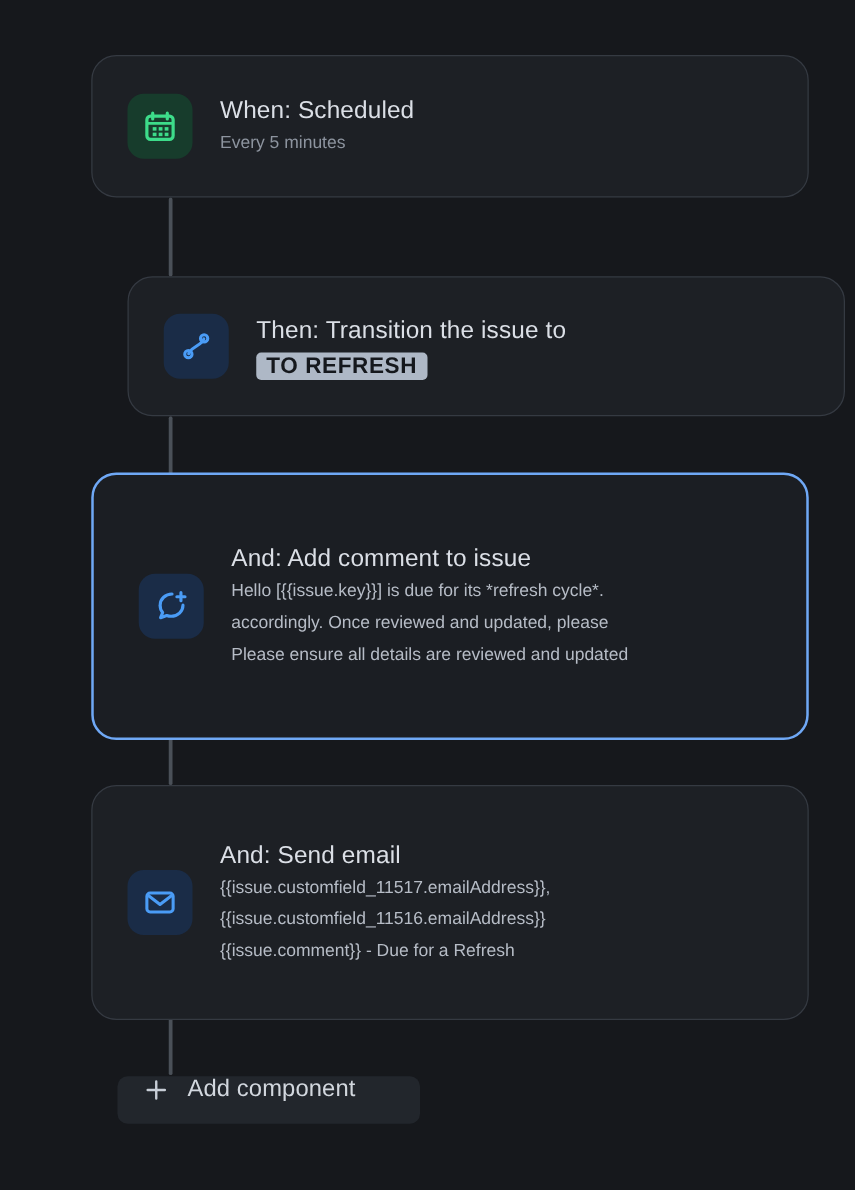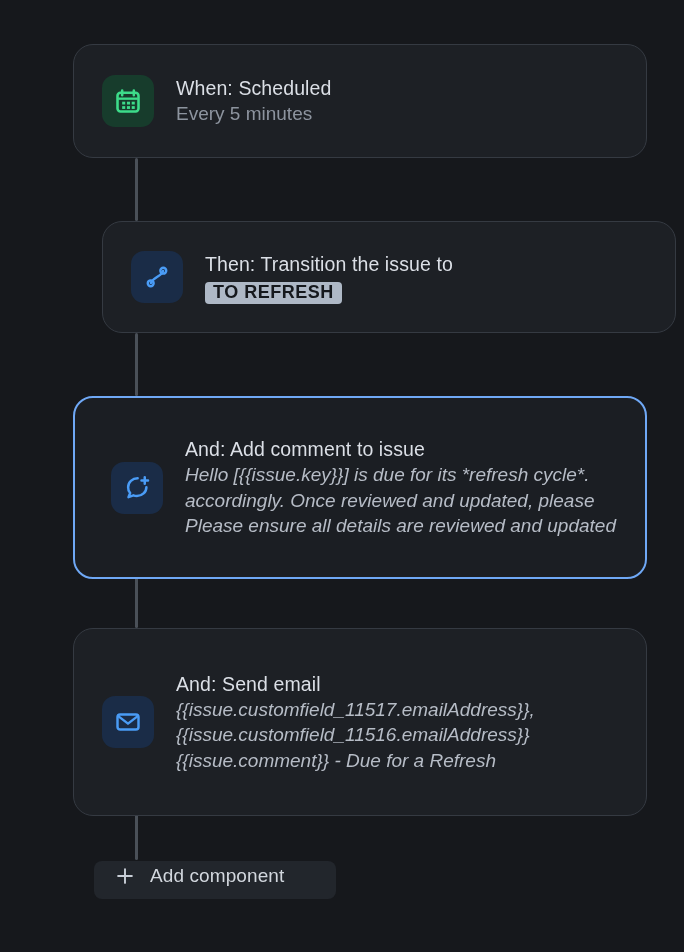--- a/index.html
+++ b/index.html
@@ -70,26 +70,26 @@
 
   .card-title {
     font-size: 19.5px;
     color: #dbdfe6;
     line-height: 26px;
     letter-spacing: 0.1px;
     white-space: nowrap;
   }
 
   .card-sub {
-    font-size: 19px;
+    font-size: 14px;
     color: #8d949f;
     line-height: 25.5px;
     white-space: nowrap;
   }
-  .card-sub.bright { color: #b6bcc6; font-style: italic; }
+  .card-sub.bright { color: #b6bcc6; }
 
   .badge {
     display: inline-block;
     background: #aeb8c6;
     color: #15181d;
     font-size: 18px;
     font-weight: bold;
     letter-spacing: 0.5px;
     padding: 3px 8px 4px 8px;
     border-radius: 4px;
@@ -102,22 +102,22 @@
   .add-btn {
     position: absolute;
     left: 94px;
     width: 242px;
     height: 38px;
     box-sizing: border-box;
     background: #22262c;
     border: none;
     border-radius: 8px;
     display: flex;
-    align-items: flex-start;
-    padding: 4px 20px;
+    align-items: flex-end;
+    padding: 16px 20px;
     z-index: 2;
     cursor: pointer;
     font-family: "Liberation Sans", sans-serif;
   }
   .plus-icon {
     width: 22px;
     height: 22px;
     min-width: 22px;
     margin-right: 14px;
     display: flex;
@@ -168,21 +168,21 @@
         <circle cx="6.6" cy="17.4" r="2.5" stroke="#4a9cf6" stroke-width="2.1"></circle>
         <circle cx="17.4" cy="6.6" r="2.5" stroke="#4a9cf6" stroke-width="2.1"></circle>
       </svg>
     </div>
     <div class="card-body">
       <div class="card-title">Then: Transition the issue to</div>
       <div class="badge">TO REFRESH</div>
     </div>
   </div>
 
-  <div class="card selected" style="top:396px;height:183px;padding-left:36px;">
+  <div class="card selected" style="top:378px;height:214px;padding-left:36px;">
     <div class="icon-tile blue">
       <svg width="30" height="30" viewBox="0 0 24 24" fill="none">
         <path d="M19.5 11.3c0 4-3.4 7.1-7.6 7.1-1 0-2-.2-2.8-.5l-3.9 1.4 1.3-3.3a6.7 6.7 0 0 1-1.6-4.7c0-4 3.4-7.1 7.6-7.1" stroke="#4a9cf6" stroke-width="2" stroke-linecap="round" stroke-linejoin="round"></path>
         <path d="M18.2 3.3v5.2M15.6 5.9h5.2" stroke="#4a9cf6" stroke-width="2" stroke-linecap="round"></path>
       </svg>
     </div>
     <div class="card-body">
       <div class="card-title">And: Add comment to issue</div>
       <div class="card-sub bright">Hello [{{issue.key}}] is due for its *refresh cycle*.</div>
       <div class="card-sub bright">accordingly. Once reviewed and updated, please</div>

